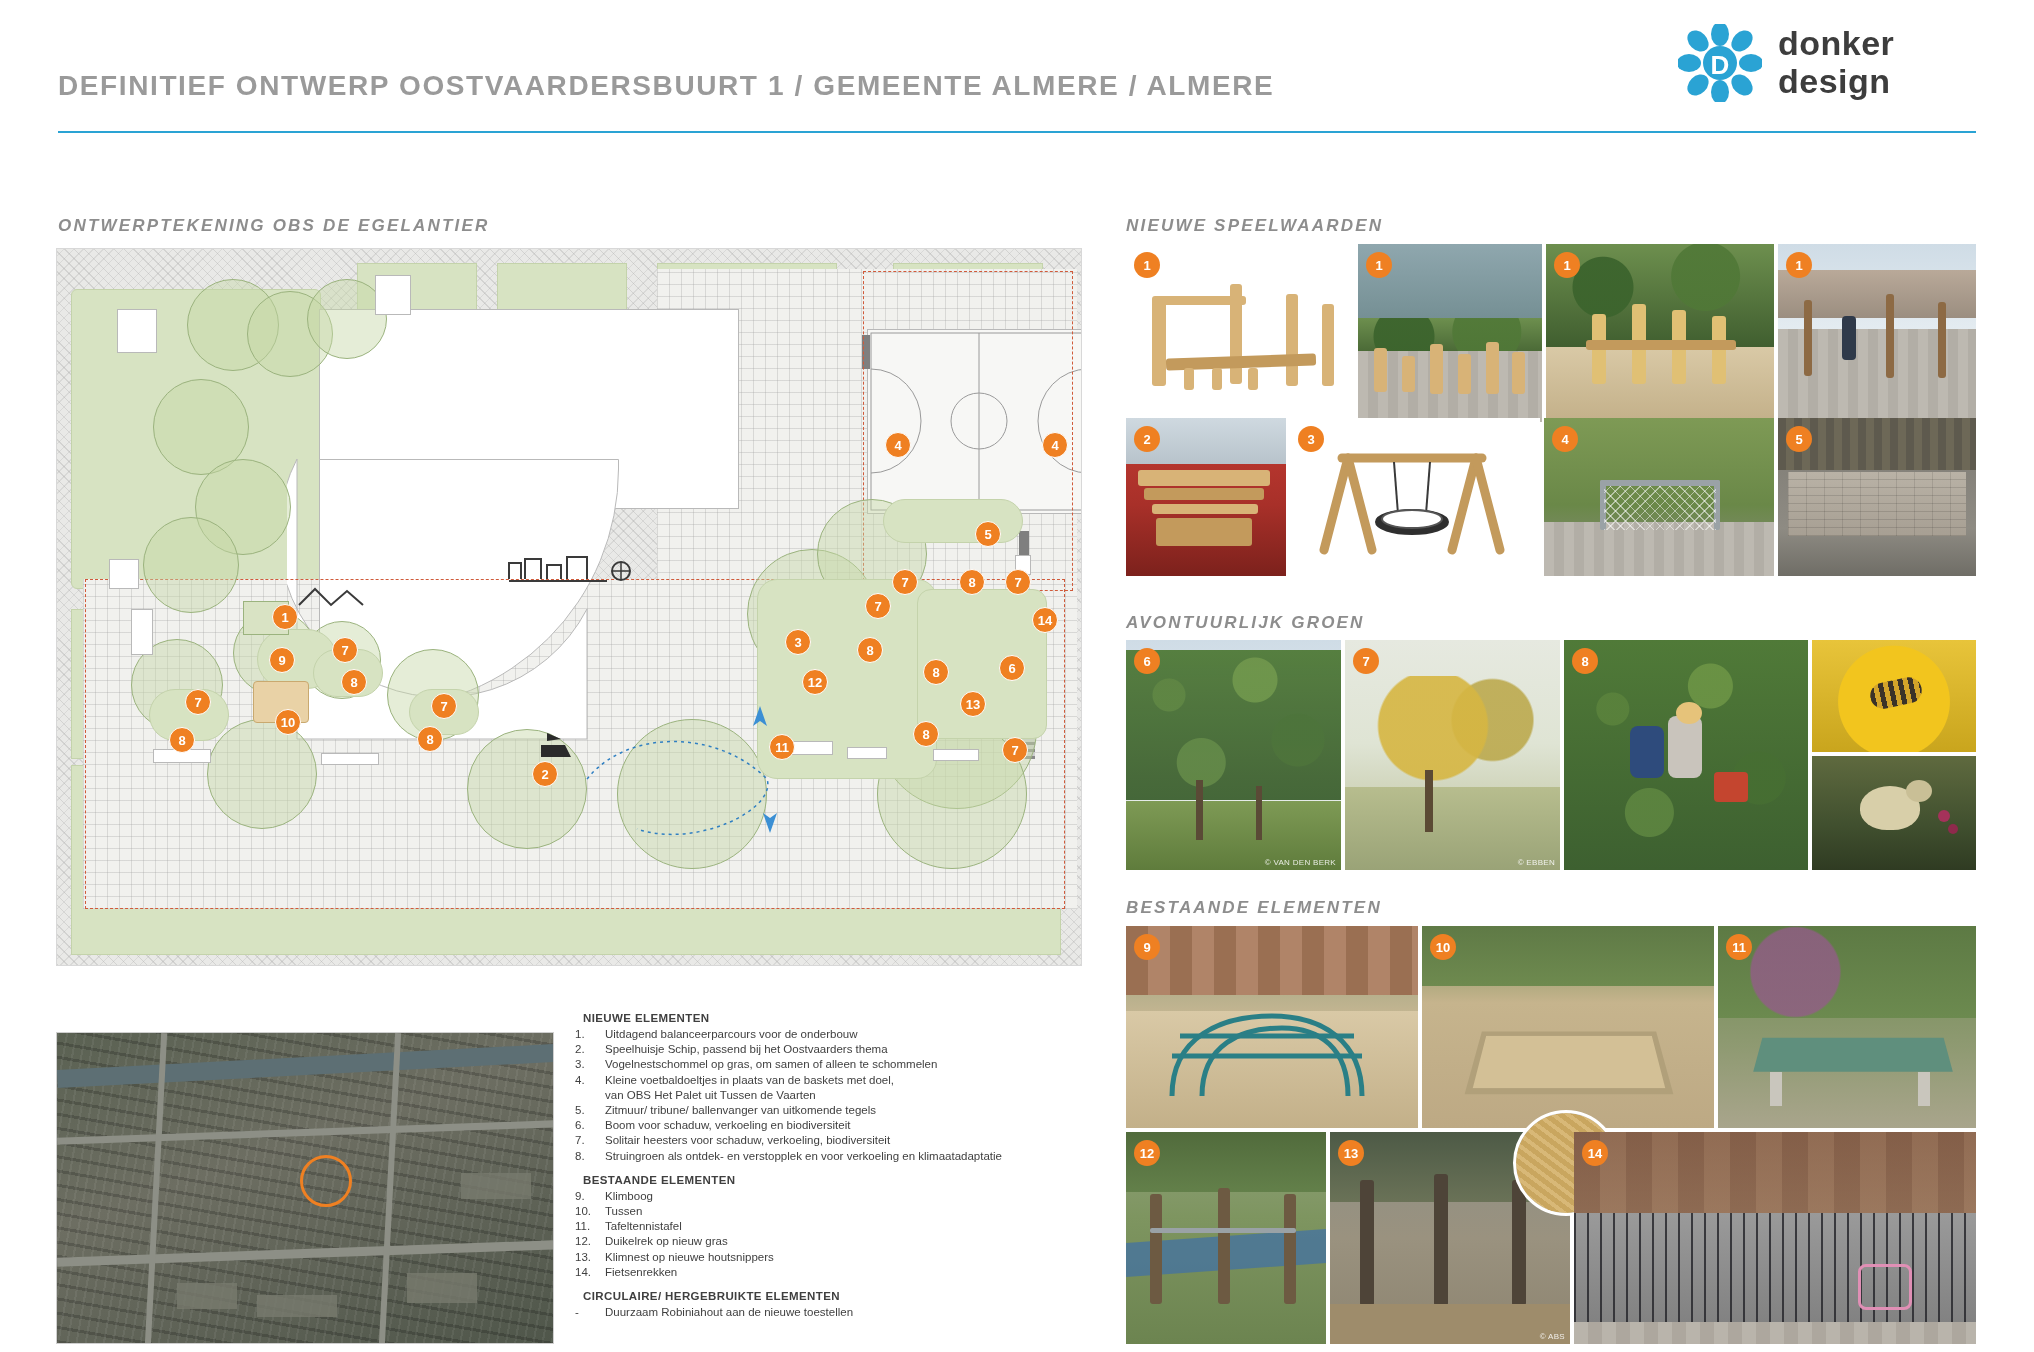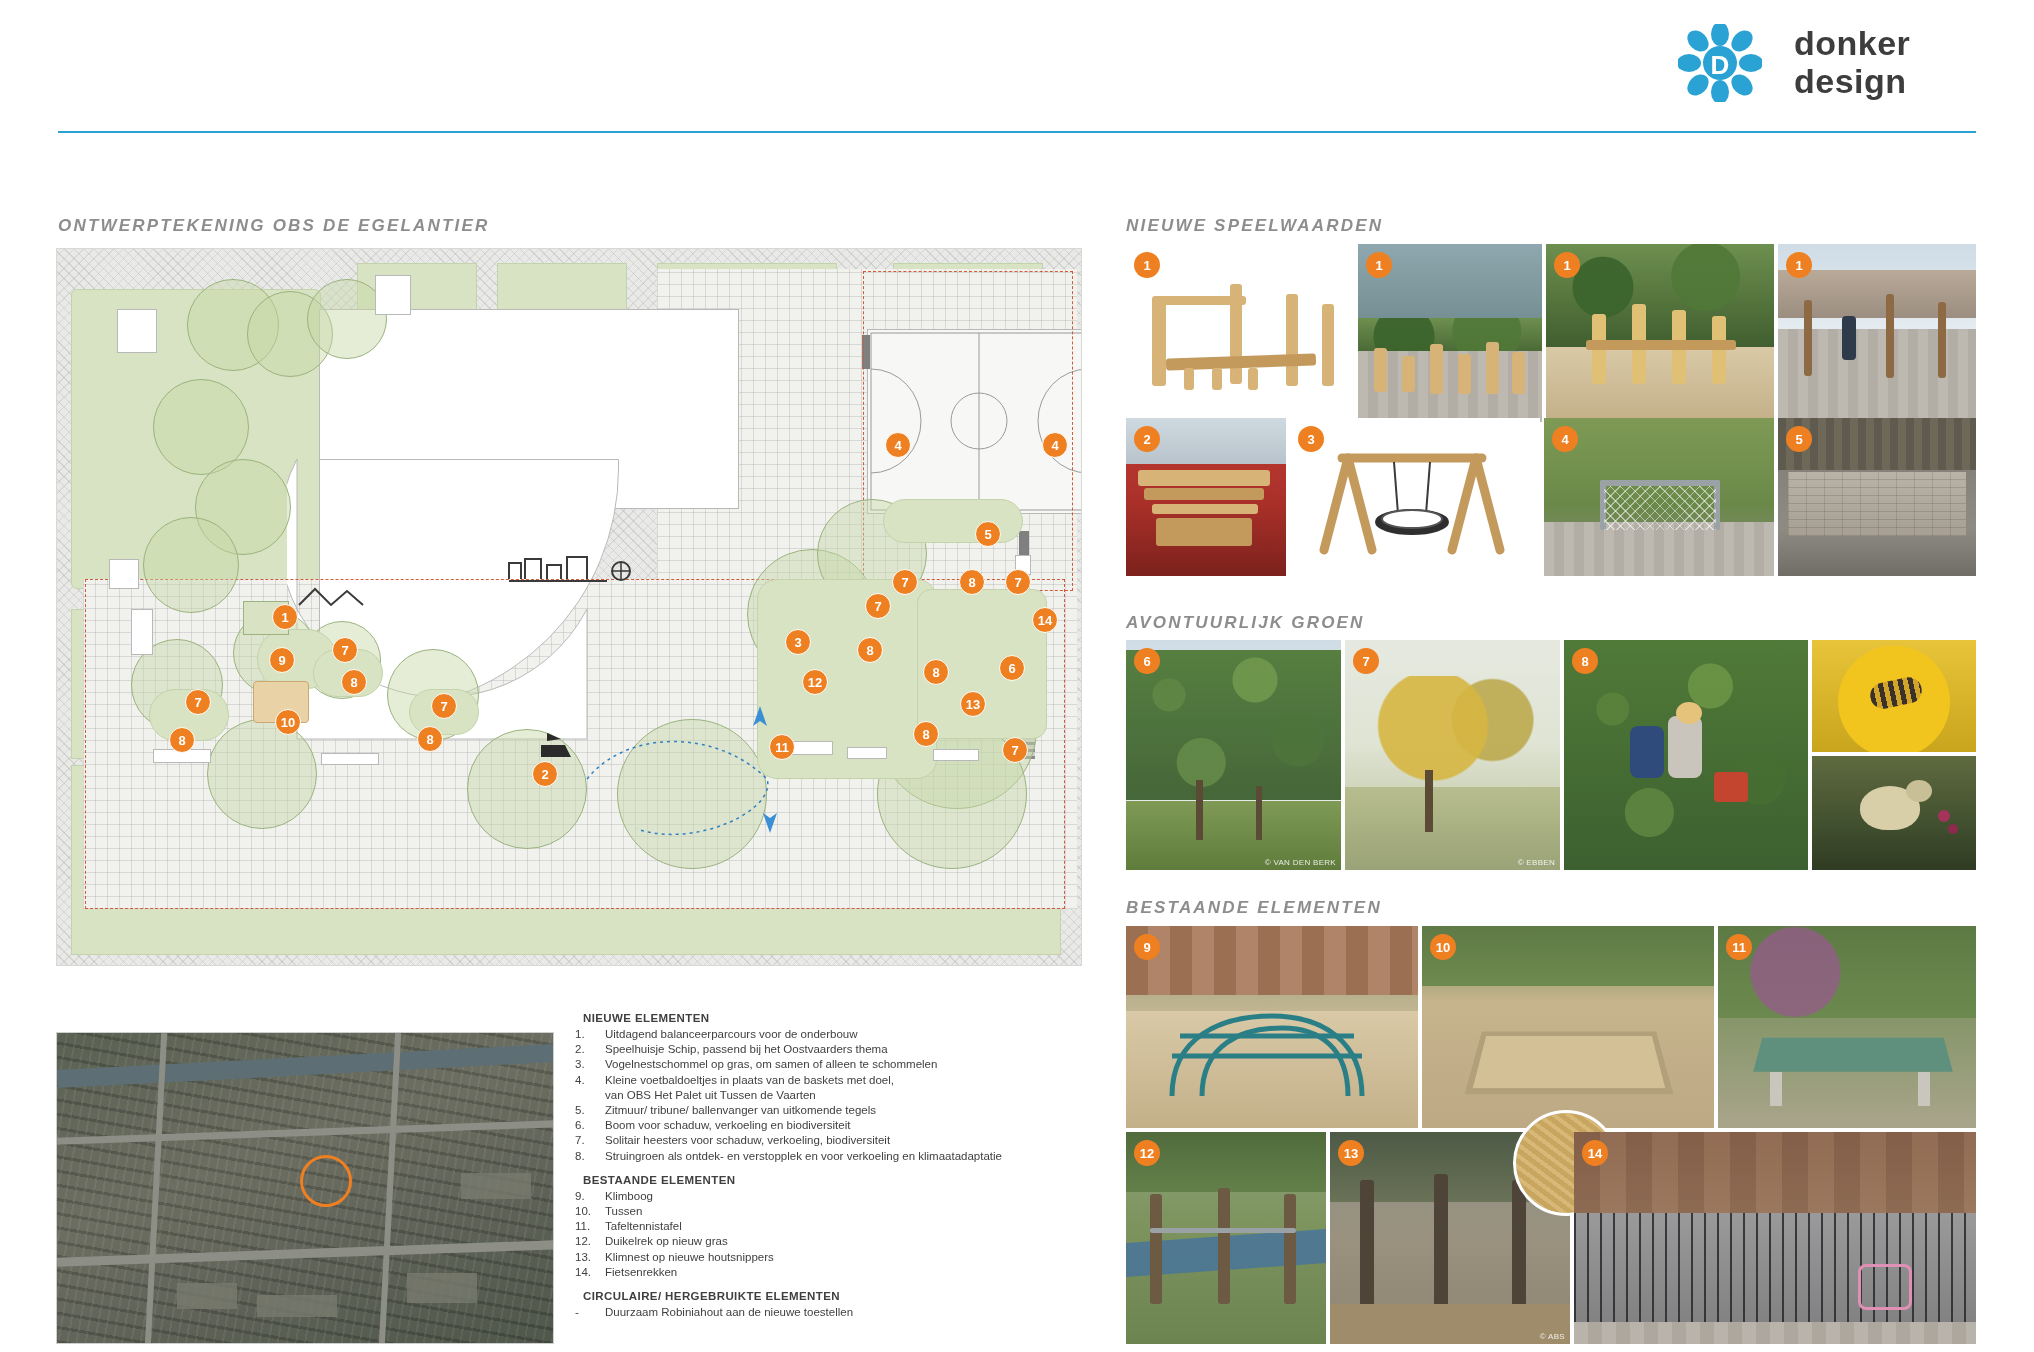--- a/index.html
+++ b/index.html
@@ -25,21 +25,21 @@
     font-size:28px; font-weight:bold; letter-spacing:1.6px;
     color:#9a9a9a; white-space:nowrap;
   }
   #header-rule {
     position:absolute; left:58px; top:131px; width:1918px; height:2px;
     background:#2aa3d4;
   }
   
   #logo { position:absolute; right:56px; top:20px; width:300px; height:86px; }
   #logo-flower { position:absolute; left:0; top:4px; width:84px; height:78px; }
-  #logo-text { position:absolute; left:116px; top:4px; }
+  #logo-text { position:absolute; left:100px; top:4px; }
   #logo-text .l1, #logo-text .l2 {
     font-size:34px; font-weight:bold; color:#3d3d3d; letter-spacing:0.5px; line-height:38px;
   }
 
   
   .sec-title {
     position:absolute; font-size:17px; font-weight:bold; letter-spacing:2.2px; color:#8d8d8d;font-style:italic;
   }
 
   
@@ -157,20 +157,21 @@
   .rowhouse { position:absolute; left:0; right:0; top:0; height:48%;
     background:
       repeating-linear-gradient(90deg, rgba(120,80,60,.45) 0 26px, rgba(150,110,85,.45) 26px 52px),
       linear-gradient(180deg,#8d6a52,#a08166);
   }
 </style>
 </head>
 <body>
 
 <div id="header">
+  <div id="title-sub">DEFINITIEF ONTWERP OOSTVAARDERSBUURT 1 / GEMEENTE ALMERE / ALMERE</div>
   <div id="header-rule"></div>
 
   <div id="logo">
     <svg id="logo-flower" viewBox="0 0 84 78">
       <g fill="#2aa3d4">
         <ellipse cx="42" cy="10" rx="9" ry="12"></ellipse>
         <ellipse cx="42" cy="68" rx="9" ry="12"></ellipse>
         <ellipse cx="11" cy="39" rx="12" ry="9"></ellipse>
         <ellipse cx="73" cy="39" rx="12" ry="9"></ellipse>
         <ellipse cx="20" cy="17" rx="9" ry="12" transform="rotate(-45 20 17)"></ellipse>

